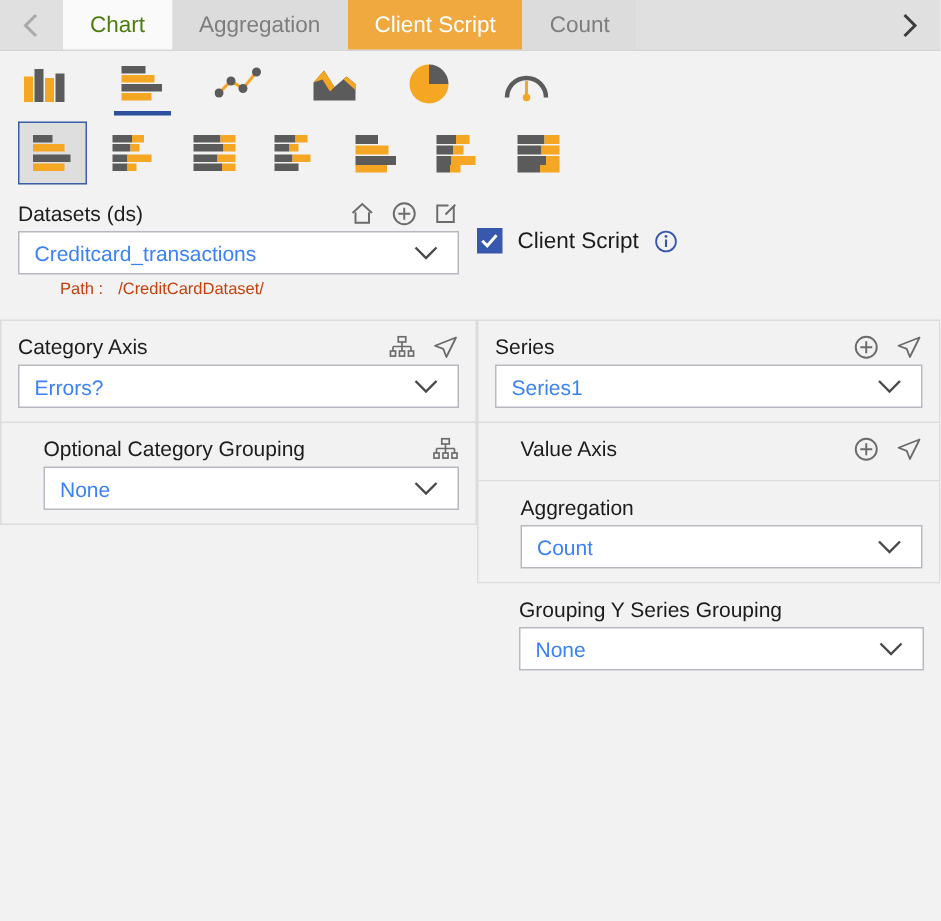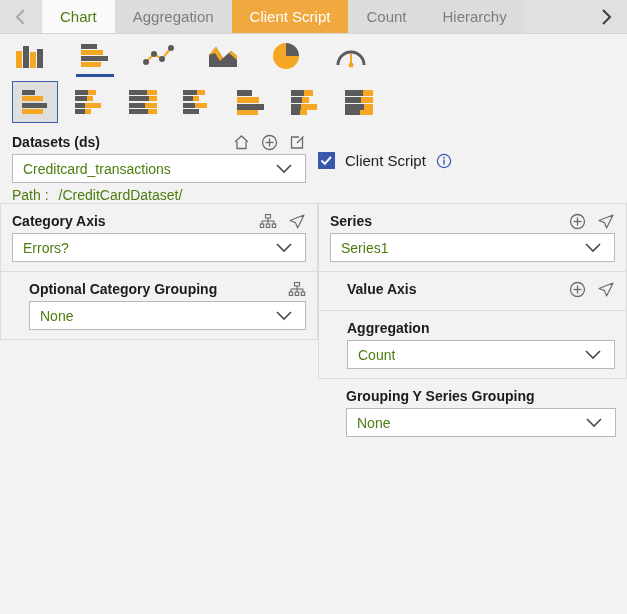--- a/index.html
+++ b/index.html
@@ -91,66 +91,66 @@
   
   .body-area { position: relative; }
 
   .ds-block {
     padding: 4px 12px 0 12px;
   }
   .row-head {
     display: flex; align-items: center;
     justify-content: space-between;
     height: 24px;
-    font-weight: bold;
   }
   .lbl {
     font-size: 14px;
     color: #1c1c1c;
     white-space: nowrap;
   }
   .icons { display: flex; align-items: center; gap: 11px; }
   .icn { display:flex; align-items:center; justify-content:center; }
 
   .field {
     height: 29px;
     background: #ffffff;
     border: 1px solid #b8b8c0;
     display: flex; align-items: center;
     padding: 0 8px 0 10px;
     font-size: 14px;
-    color: #4d7c0f;
+    color: #3b82f6;
     justify-content: space-between;
   }
   .field .val { white-space: nowrap; overflow: hidden; }
   .chev { flex: 0 0 auto; margin-right: 4px; }
 
   .path-line {
-    font-size: 14px;
-    color: #4d7c0f;
+    font-size: 11px;
+    color: #c2410c;
     padding: 4px 0 0 0;
     white-space: nowrap;
+    margin-left: 28px;
   }
   .path-line .p-val { margin-left: 10px; }
 
   
   .cs-wrap {
     position: absolute;
     left: 318px; top: 26px;
     display: flex; align-items: center; gap: 10px;
   }
   .cbox {
     width: 17px; height: 17px;
     background: #3858ad;
     display: flex; align-items: center; justify-content: center;
   }
   .cs-label { font-size: 15px; color: #1c1c1c; }
 
   
-  .cols { display: flex; }
+  .cols { display: flex; margin-top: 14px; }
   .col-left  { width: 318px; flex: 0 0 318px; }
   .col-right { width: 309px; flex: 0 0 309px; }
 
   .grp {
     background: #f2f2f2;
     border-left: 1px solid #dcdcdc;
     border-top: 1px solid #dcdcdc;
     border-right: 1px solid #dcdcdc;
     border-bottom: 1px solid #dcdcdc;
     padding: 5px 11px 9px 11px;
@@ -171,23 +171,20 @@
     <span>Chart</span>
   </div>
   <div class="tab">
     <span>Aggregation</span>
   </div>
   <div class="tab accent">
     <span>Client Script</span>
   </div>
   <div class="tab">
     <span>Count</span>
-  </div>
-  <div class="tab clipped">
-    <span>Hierarchy</span>
   </div>
   <div class="tab-arrow" style="margin-left:auto;">
     <svg width="16" height="22" viewBox="0 0 16 22">
       <polyline points="5,4 12,11 5,18" fill="none" stroke="#3d3d3d" stroke-width="2"></polyline>
     </svg>
   </div>
 </div>
 
 <div class="charttype-bar">
 

